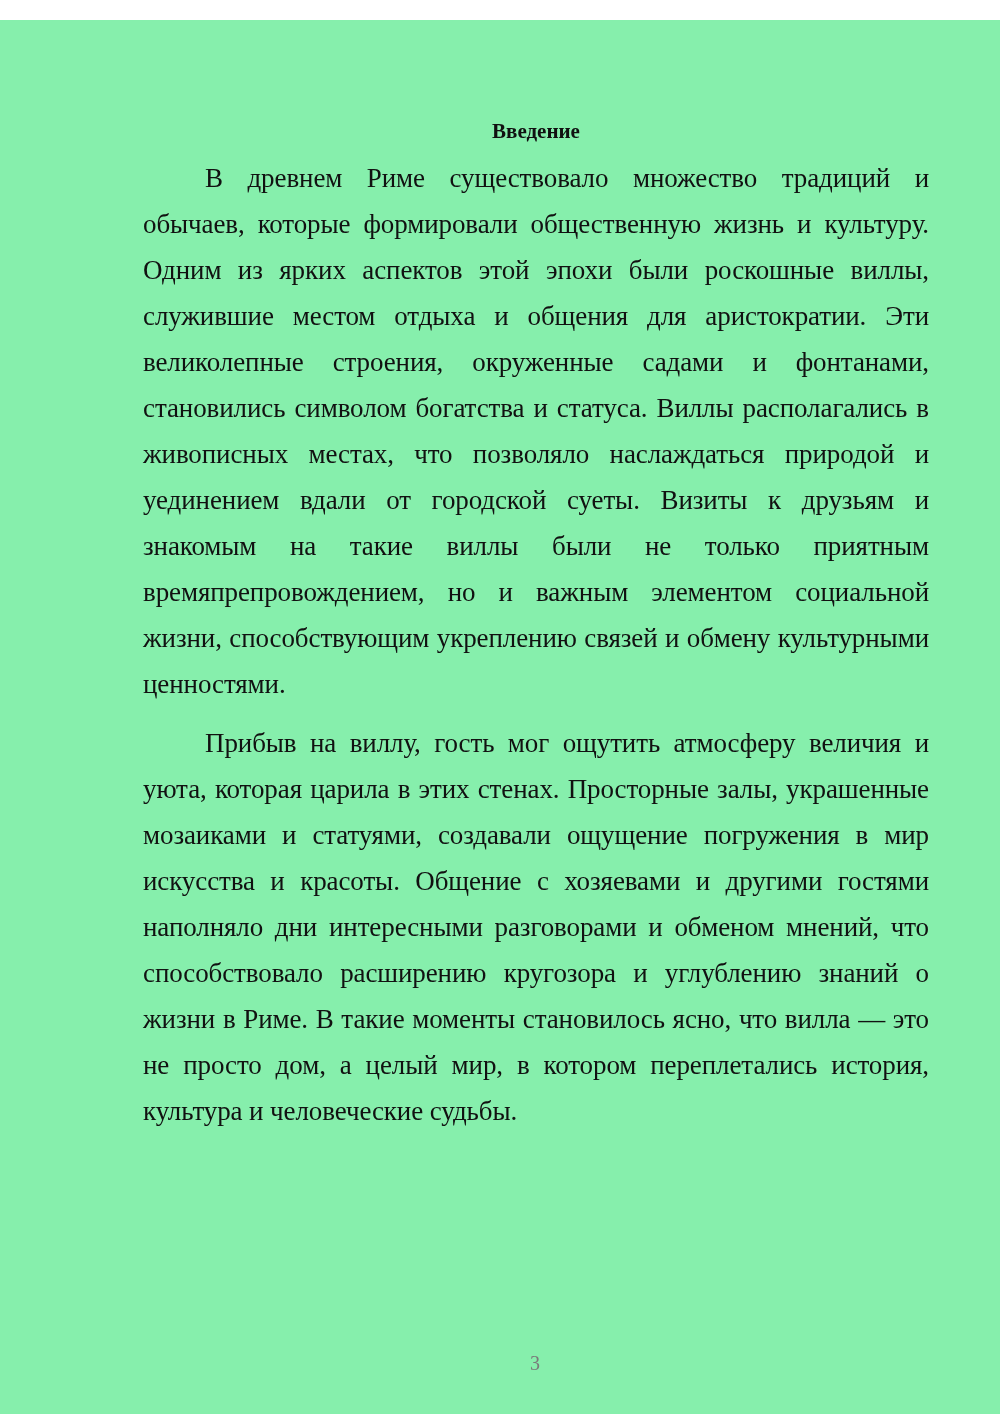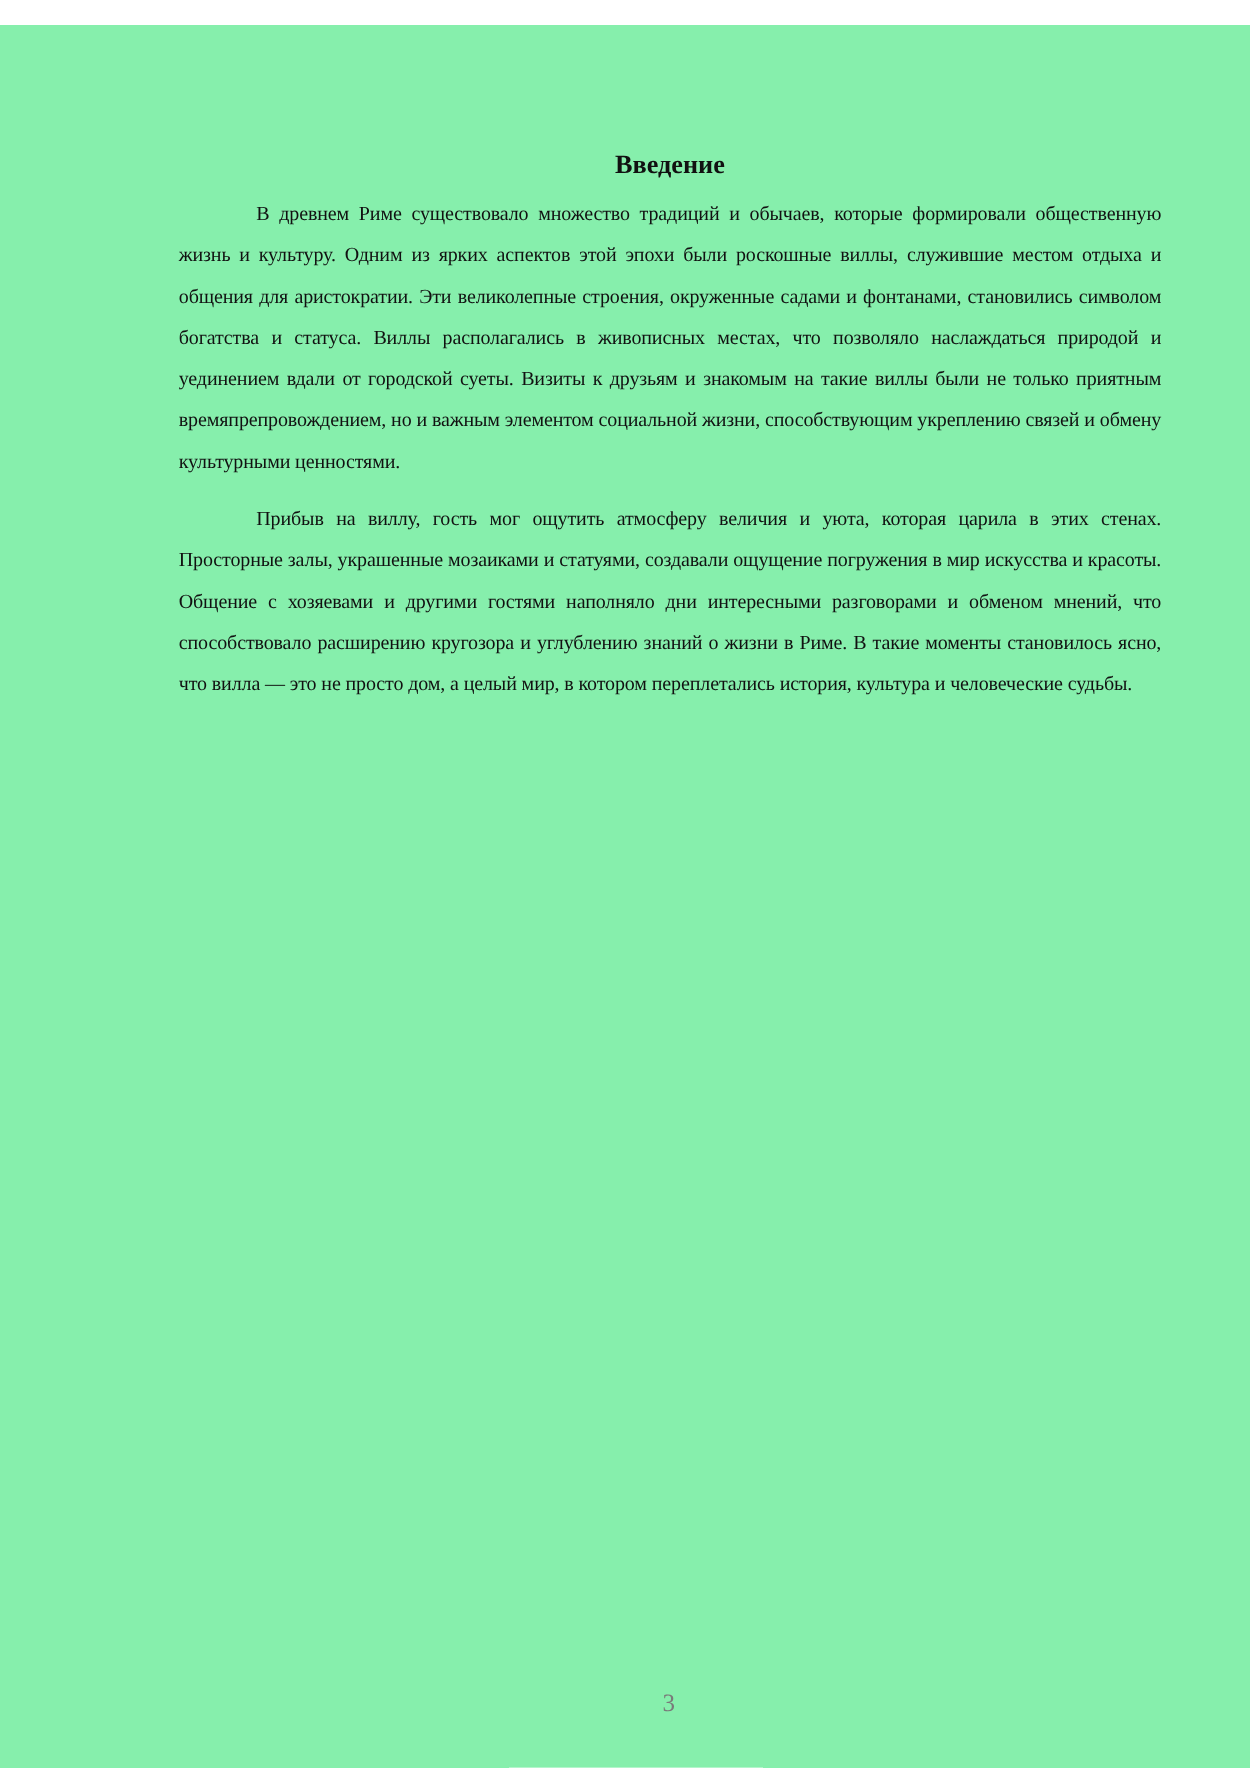--- a/index.html
+++ b/index.html
@@ -33,22 +33,22 @@
     .heading {
       text-align: center;
       font-weight: bold;
       font-size: 21px;
       line-height: 30px;
       margin: 0 0 9px 0;
       padding-left: 0;
       letter-spacing: 0;
     }
     .para {
-      font-size: 16px;
-      line-height: 33px;
+      font-size: 27px;
+      line-height: 46px;
       text-align: justify;
       text-indent: 62px;
       margin: 0;
       letter-spacing: -0.1px;
       word-spacing: 0px;
     }
     .para + .para {
       margin-top: 13px;
     }
     .page-number {

